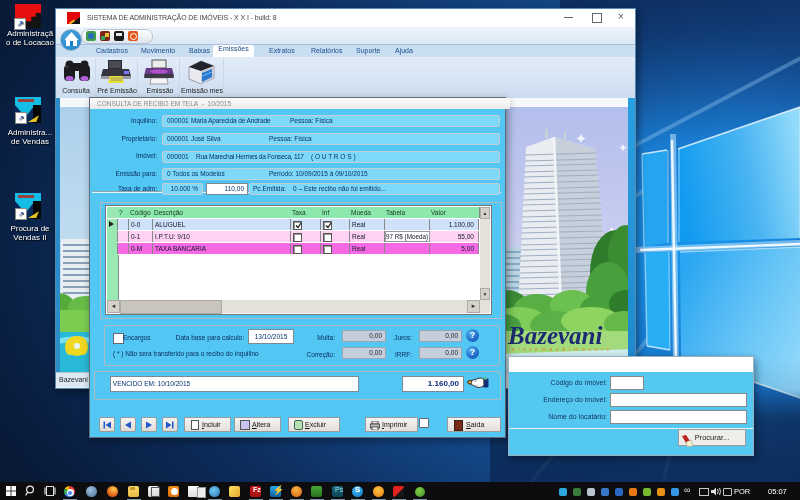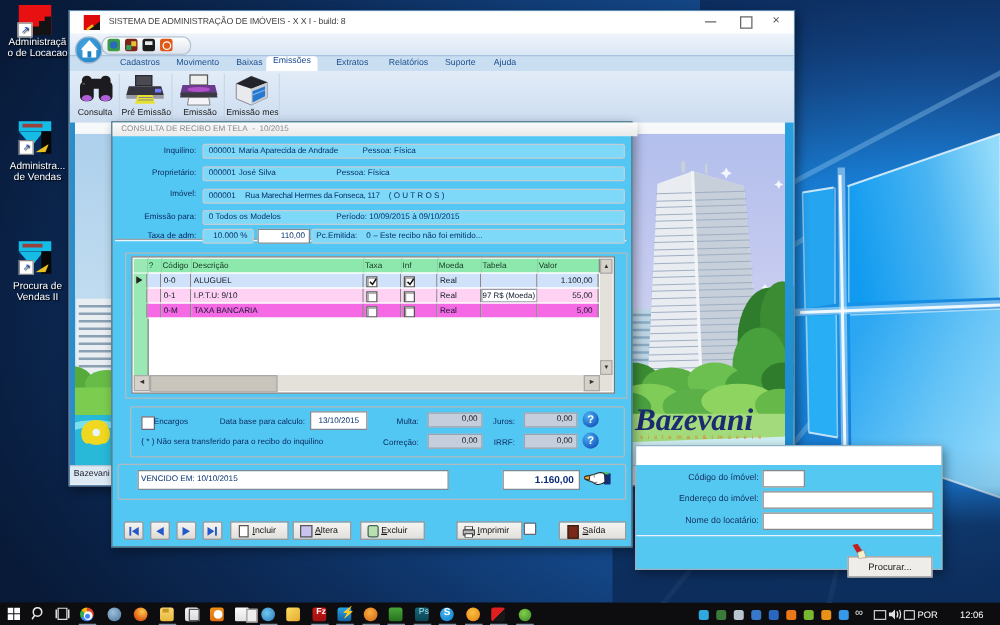--- a/index.html
+++ b/index.html
@@ -559,21 +559,21 @@
 
 <div class="abs" id="searchwin" style="left:508px;top:356px;width:244px;height:98px;background:#55c8f1;border:1px solid #9ab0c0;box-shadow:2px 3px 8px rgba(0,0,0,0.4);">
   <div class="abs" style="left:0;top:0;width:244px;height:15px;background:#fff;"></div>
   <div class="abs nav" style="left:0;top:22px;width:98px;text-align:right;font-size:7px;color:#10305e;">Código do ímóvel:</div>
   <div class="abs" style="left:101px;top:19px;width:32px;height:12px;background:#fff;border:1px solid #888;"></div>
   <div class="abs nav" style="left:0;top:39px;width:98px;text-align:right;font-size:7px;color:#10305e;">Endereço do imóvel:</div>
   <div class="abs" style="left:101px;top:36px;width:135px;height:12px;background:#fff;border:1px solid #888;"></div>
   <div class="abs nav" style="left:0;top:56px;width:98px;text-align:right;font-size:7px;color:#10305e;">Nome do locatário:</div>
   <div class="abs" style="left:101px;top:53px;width:135px;height:12px;background:#fff;border:1px solid #888;"></div>
   <div class="abs" style="left:0;top:71px;width:244px;height:1px;background:#e8f4f8;"></div>
-  <div class="abs" style="left:169px;top:88px;width:66px;height:15px;background:#efedea;border:1px solid #999;font-size:7.5px;color:#222;text-align:center;line-height:15px;">Procurar...</div>
+  <div class="abs" style="left:169px;top:72px;width:66px;height:15px;background:#efedea;border:1px solid #999;font-size:7.5px;color:#222;text-align:center;line-height:15px;">Procurar...</div>
   <svg class="abs" style="left:172px;top:78px;" width="13" height="12" viewBox="0 0 13 12">
       <polygon points="1,1 5,0 9,6 5,8" fill="#c02020"></polygon>
       <polygon points="5,7 10,5 12,11 6,12" fill="#f8f0c8" stroke="#888" stroke-width="0.5"></polygon>
     </svg>
 </div>
 
 <div class="abs" id="taskbar" style="left:0;top:482px;width:800px;height:18px;background:#0d0d10;">
   <svg class="abs" style="left:6px;top:4px" width="10" height="10" viewBox="0 0 10 10">
       <g fill="#fff">
         <rect x="0" y="0" width="4.6" height="4.6"></rect>
@@ -640,14 +640,14 @@
   <div class="abs" style="left:657px;top:5.5px;width:8px;height:8px;background:#e89018;border-radius:2px;"></div>
   <div class="abs" style="left:671px;top:5.5px;width:8px;height:8px;background:#3898e8;border-radius:2px;"></div>
   <div class="abs" style="left:684px;top:3px;color:#e8e8e8;font-size:9px;">∞</div>
   <div class="abs" style="left:699px;top:6px;width:8px;height:6px;border:1px solid #c8c8c8;"></div>
   <svg class="abs" style="left:711px;top:5px" width="11" height="9" viewBox="0 0 11 9">
       <polygon points="0,3 2.5,3 5,0.5 5,8.5 2.5,6 0,6" fill="#e0e0e0"></polygon>
       <path d="M6.5,2 Q8,4.5 6.5,7 M8.5,1 Q10.5,4.5 8.5,8" stroke="#e0e0e0" stroke-width="1" fill="none"></path>
     </svg>
   <div class="abs" style="left:723px;top:6px;width:7px;height:6px;border:1px solid #c8c8c8;border-radius:1px;"></div>
   <div class="abs" style="left:734px;top:5px;font-size:7.5px;color:#fff;">POR</div>
-  <div class="abs" style="left:768px;top:5px;font-size:7.5px;color:#fff;">12:06</div>
+  <div class="abs" style="left:768px;top:5px;font-size:7.5px;color:#fff;">05:07</div>
 </div>
 
 </body></html>

